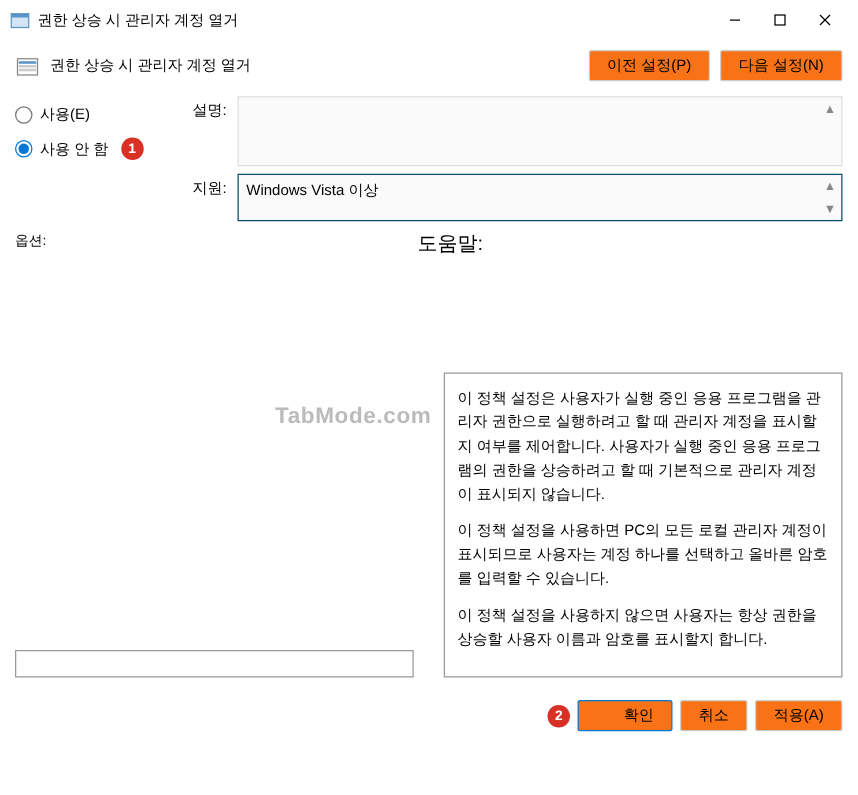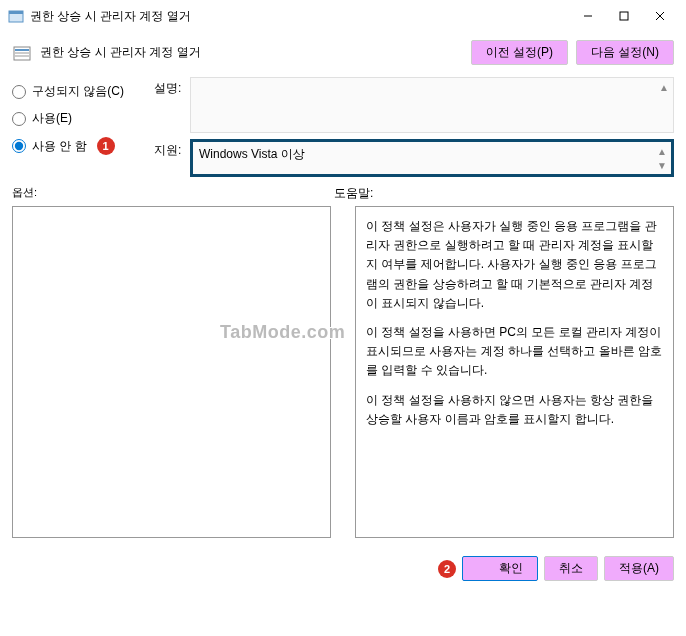--- a/index.html
+++ b/index.html
@@ -10,42 +10,42 @@
     .titlebar-text { flex: 1; font-size: 12px; }
     .titlebar-controls { display: flex; gap: 0; }
     .titlebar-btn { width: 36px; height: 28px; display: flex; align-items: center; justify-content: center; background: none; border: none; cursor: pointer; }
     
     .content { padding: 8px 12px; }
     
     .header-row { display: flex; align-items: center; gap: 8px; margin-bottom: 12px; }
     .header-icon { width: 20px; height: 20px; }
     .header-title { flex: 1; font-size: 12px; }
     .header-buttons { display: flex; gap: 8px; }
-    .std-btn { padding: 3px 14px; border: 1px solid #ccc; background: #f0abfc; cursor: pointer; font-size: 12px; border-radius: 2px; }
+    .std-btn { padding: 3px 14px; border: 1px solid #ccc; background: #f97316; cursor: pointer; font-size: 12px; border-radius: 2px; }
     
     .middle-section { display: flex; gap: 12px; margin-bottom: 8px; position: relative; }
     .radio-col { width: 130px; padding-top: 6px; }
     .radio-item { display: flex; align-items: center; gap: 6px; margin-bottom: 10px; cursor: pointer; position: relative; }
     .radio-item input { width: 14px; height: 14px; accent-color: #0078d4; }
     .radio-item label { font-size: 12px; cursor: pointer; }
     
     .badge { display: inline-flex; width: 18px; height: 18px; background: #d93025; color: #fff; border-radius: 50%; align-items: center; justify-content: center; font-size: 11px; font-weight: bold; margin-left: 4px; }
     
     .fields-col { flex: 1; display: flex; flex-direction: column; gap: 6px; justify-content: flex-end; }
     .field-row { display: flex; gap: 8px; }
     .field-label { width: 28px; font-size: 12px; padding-top: 3px; }
     .desc-box { flex: 1; height: 56px; border: 1px solid #e0e0e0; background: #fafafa; padding: 4px; font-size: 12px; resize: none; position: relative; }
-    .support-box { flex: 1; height: 38px; border: 3px solid #0c4a6e; background: #fafafa; padding: 4px 6px; font-size: 12px; display: flex; align-items: flex-start; position: relative; }
+    .support-box { flex: 1; height: 38px; border: 1px solid #0c4a6e; background: #fafafa; padding: 4px 6px; font-size: 12px; display: flex; align-items: flex-start; position: relative; }
     .scroll-arrow { position: absolute; right: 2px; width: 14px; height: 14px; color: #888; font-size: 10px; display: flex; align-items: center; justify-content: center; }
     
     .labels-row { display: flex; margin-top: 4px; margin-bottom: 4px; }
     .option-label { width: 322px; font-size: 11px; }
-    .help-label { font-size: 12px; }
+    .help-label { font-size: 16px; }
     
-    .panels { display: flex; gap: 24px; height: 332px; }
+    .panels { display: flex; gap: 24px; height: 332px; align-items: flex-end; }
     .panel { border: 1px solid #999; flex: 1; padding: 10px; font-size: 12px; line-height: 1.6; overflow-y: auto; }
     .panel-left { flex: 1; }
     .panel-right { flex: 1; }
     .help-text p { margin-bottom: 10px; }
     
     .button-bar { display: flex; justify-content: flex-end; gap: 6px; padding: 10px 12px 6px; align-items: center; }
     .ok-btn { border: 1px solid #0078d4; padding-left: 36px; }
     
     .watermark { position: absolute; top: 322px; left: 220px; font-size: 18px; font-weight: bold; color: #bbb; text-shadow: 1px 1px 0 #fff, -1px -1px 0 #fff, 1px -1px 0 #fff, -1px 1px 0 #fff; pointer-events: none; font-family: "Arial", sans-serif; letter-spacing: 0.5px; }
   </style>
@@ -94,24 +94,20 @@
     <div class="header-buttons">
       <button class="std-btn">이전 설정(P)</button>
       <button class="std-btn">다음 설정(N)</button>
     </div>
   </div>
 
   <div class="middle-section">
     <div class="radio-col">
       <div class="radio-item">
         <input type="radio" name="state" style="">
-        <label><span>구성되지 않음(C)</span></label>
-      </div>
-      <div class="radio-item">
-        <input type="radio" name="state" style="">
         <label>사용(E)</label>
       </div>
       <div class="radio-item">
         <input type="radio" name="state" checked="" style="">
         <label>사용 안 함</label>
         <span class="badge">1</span>
       </div>
     </div>
 
     <div class="fields-col">

